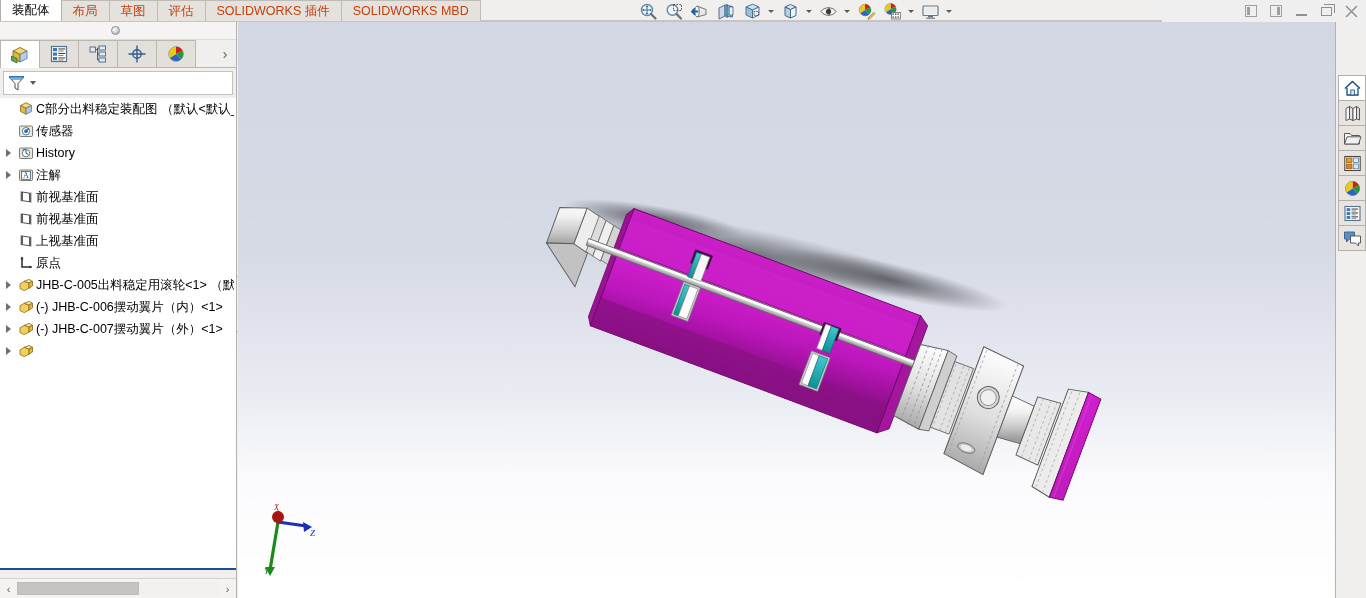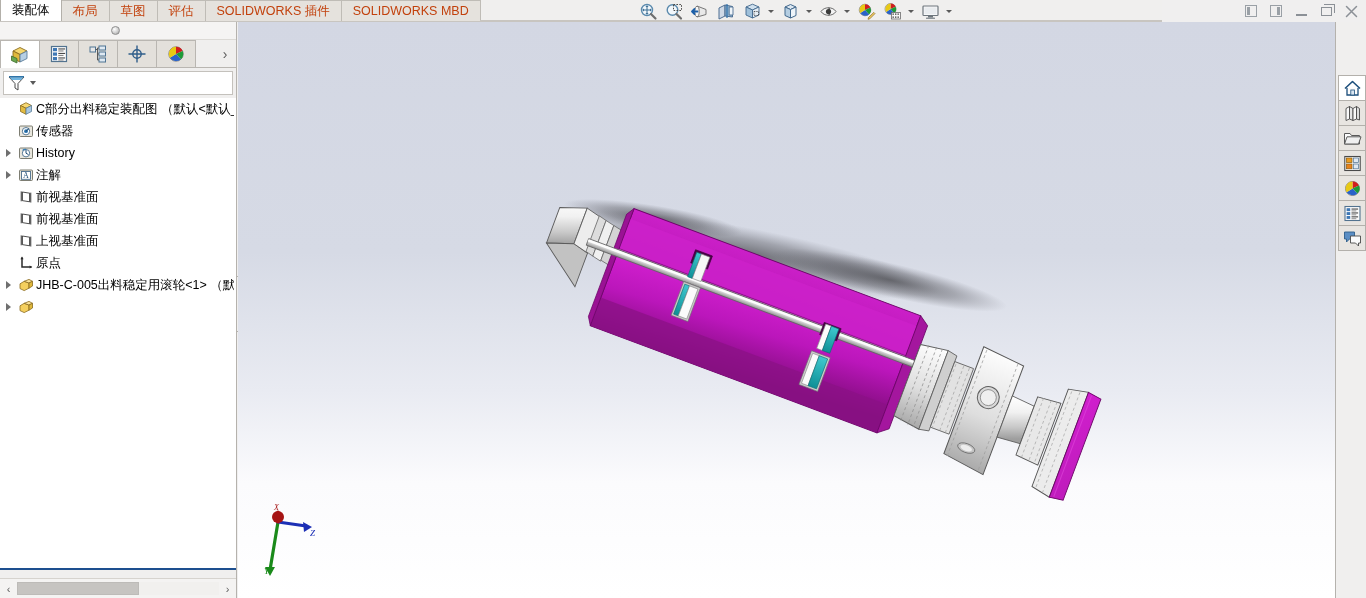--- a/index.html
+++ b/index.html
@@ -501,21 +501,43 @@
         <div class="tw-icon">
           <svg width="16" height="16" viewBox="0 0 16 16">
             <path d="M2 6.8 L6.2 4.3 L11 6 L11 11.2 L6.2 13.6 L2 11.6 Z" fill="#f4cf5e" stroke="#8a6b1e" stroke-width="0.8"></path>
             <path d="M6.2 4.3 L11 2.4 L14.5 4.3 L11 6 Z" fill="#fae39a" stroke="#8a6b1e" stroke-width="0.8"></path>
             <path d="M11 6 L14.5 4.3 L14.5 9 L11 11.2 Z" fill="#e0b93c" stroke="#8a6b1e" stroke-width="0.8"></path>
           </svg>
         </div>
         <div class="tw-label">JHB-C-005出料稳定用滚轮&lt;1&gt; （默</div>
       </div>
 
-
+      <div class="trow">
+        <div class="tw-arrow has"></div>
+        <div class="tw-icon">
+          <svg width="16" height="16" viewBox="0 0 16 16">
+            <path d="M2 6.8 L6.2 4.3 L11 6 L11 11.2 L6.2 13.6 L2 11.6 Z" fill="#f4cf5e" stroke="#8a6b1e" stroke-width="0.8"></path>
+            <path d="M6.2 4.3 L11 2.4 L14.5 4.3 L11 6 Z" fill="#fae39a" stroke="#8a6b1e" stroke-width="0.8"></path>
+            <path d="M11 6 L14.5 4.3 L14.5 9 L11 11.2 Z" fill="#e0b93c" stroke="#8a6b1e" stroke-width="0.8"></path>
+          </svg>
+        </div>
+        <div class="tw-label">(-) JHB-C-006摆动翼片（内）&lt;1&gt;</div>
+      </div>
+
+      <div class="trow">
+        <div class="tw-arrow has"></div>
+        <div class="tw-icon">
+          <svg width="16" height="16" viewBox="0 0 16 16">
+            <path d="M2 6.8 L6.2 4.3 L11 6 L11 11.2 L6.2 13.6 L2 11.6 Z" fill="#f4cf5e" stroke="#8a6b1e" stroke-width="0.8"></path>
+            <path d="M6.2 4.3 L11 2.4 L14.5 4.3 L11 6 Z" fill="#fae39a" stroke="#8a6b1e" stroke-width="0.8"></path>
+            <path d="M11 6 L14.5 4.3 L14.5 9 L11 11.2 Z" fill="#e0b93c" stroke="#8a6b1e" stroke-width="0.8"></path>
+          </svg>
+        </div>
+        <div class="tw-label">(-) JHB-C-007摆动翼片（外）&lt;1&gt;</div>
+      </div>
 
 
       <div class="trow">
         <div class="tw-arrow has"></div>
         <div class="tw-icon">
           <svg width="16" height="16" viewBox="0 0 16 16">
             <path d="M2 6.8 L6.2 4.3 L11 6 L11 11.2 L6.2 13.6 L2 11.6 Z" fill="#f4cf5e" stroke="#8a6b1e" stroke-width="0.8"></path>
             <path d="M6.2 4.3 L11 2.4 L14.5 4.3 L11 6 Z" fill="#fae39a" stroke="#8a6b1e" stroke-width="0.8"></path>
             <path d="M11 6 L14.5 4.3 L14.5 9 L11 11.2 Z" fill="#e0b93c" stroke="#8a6b1e" stroke-width="0.8"></path>
           </svg>

